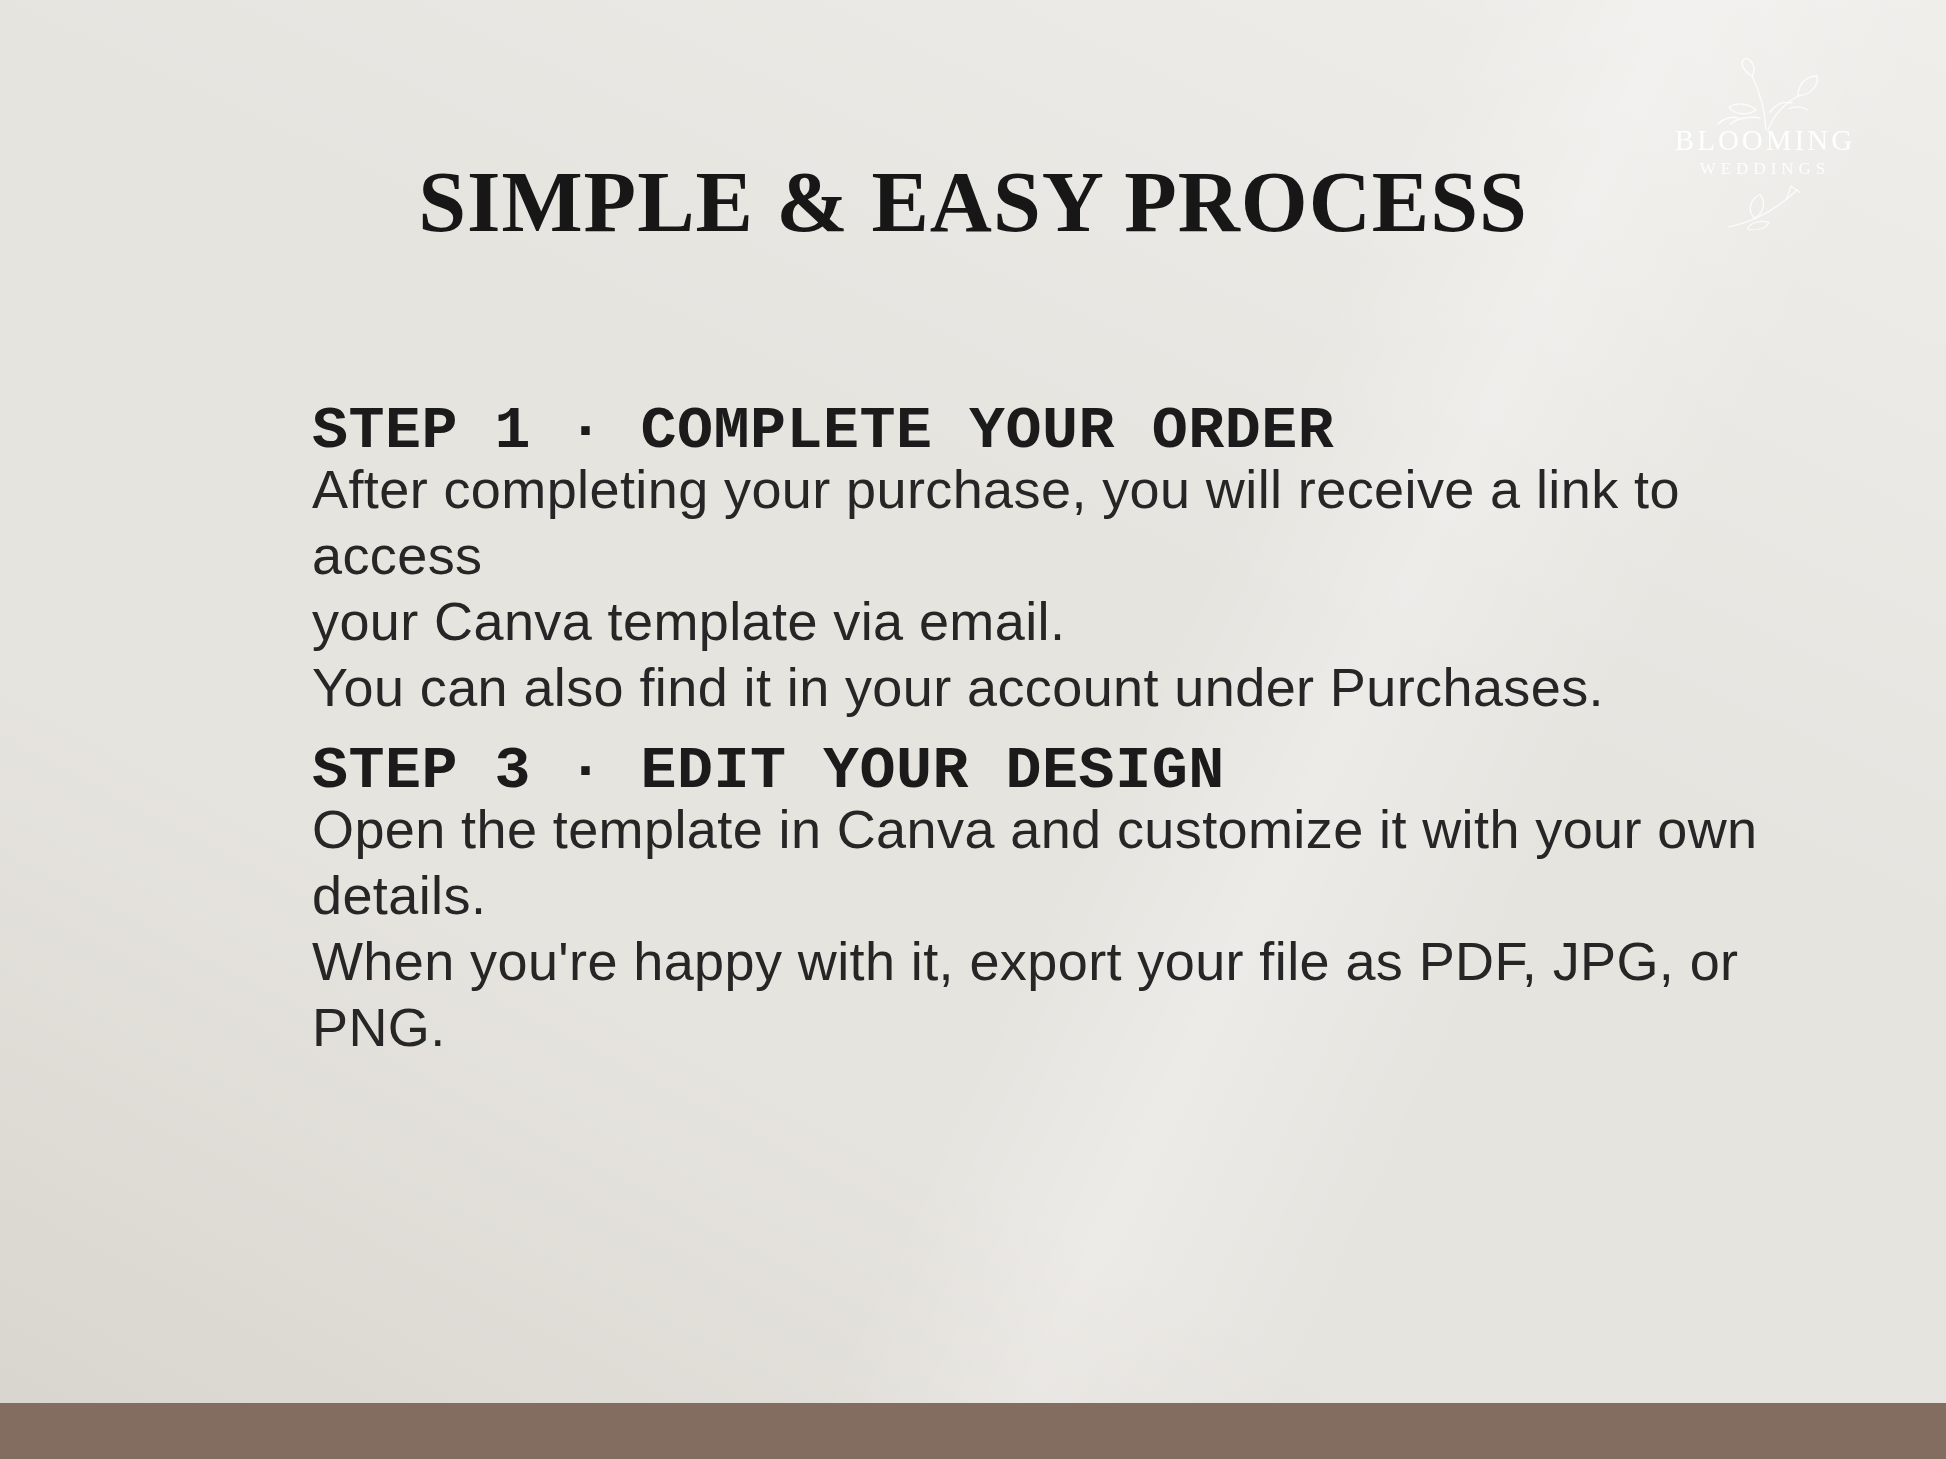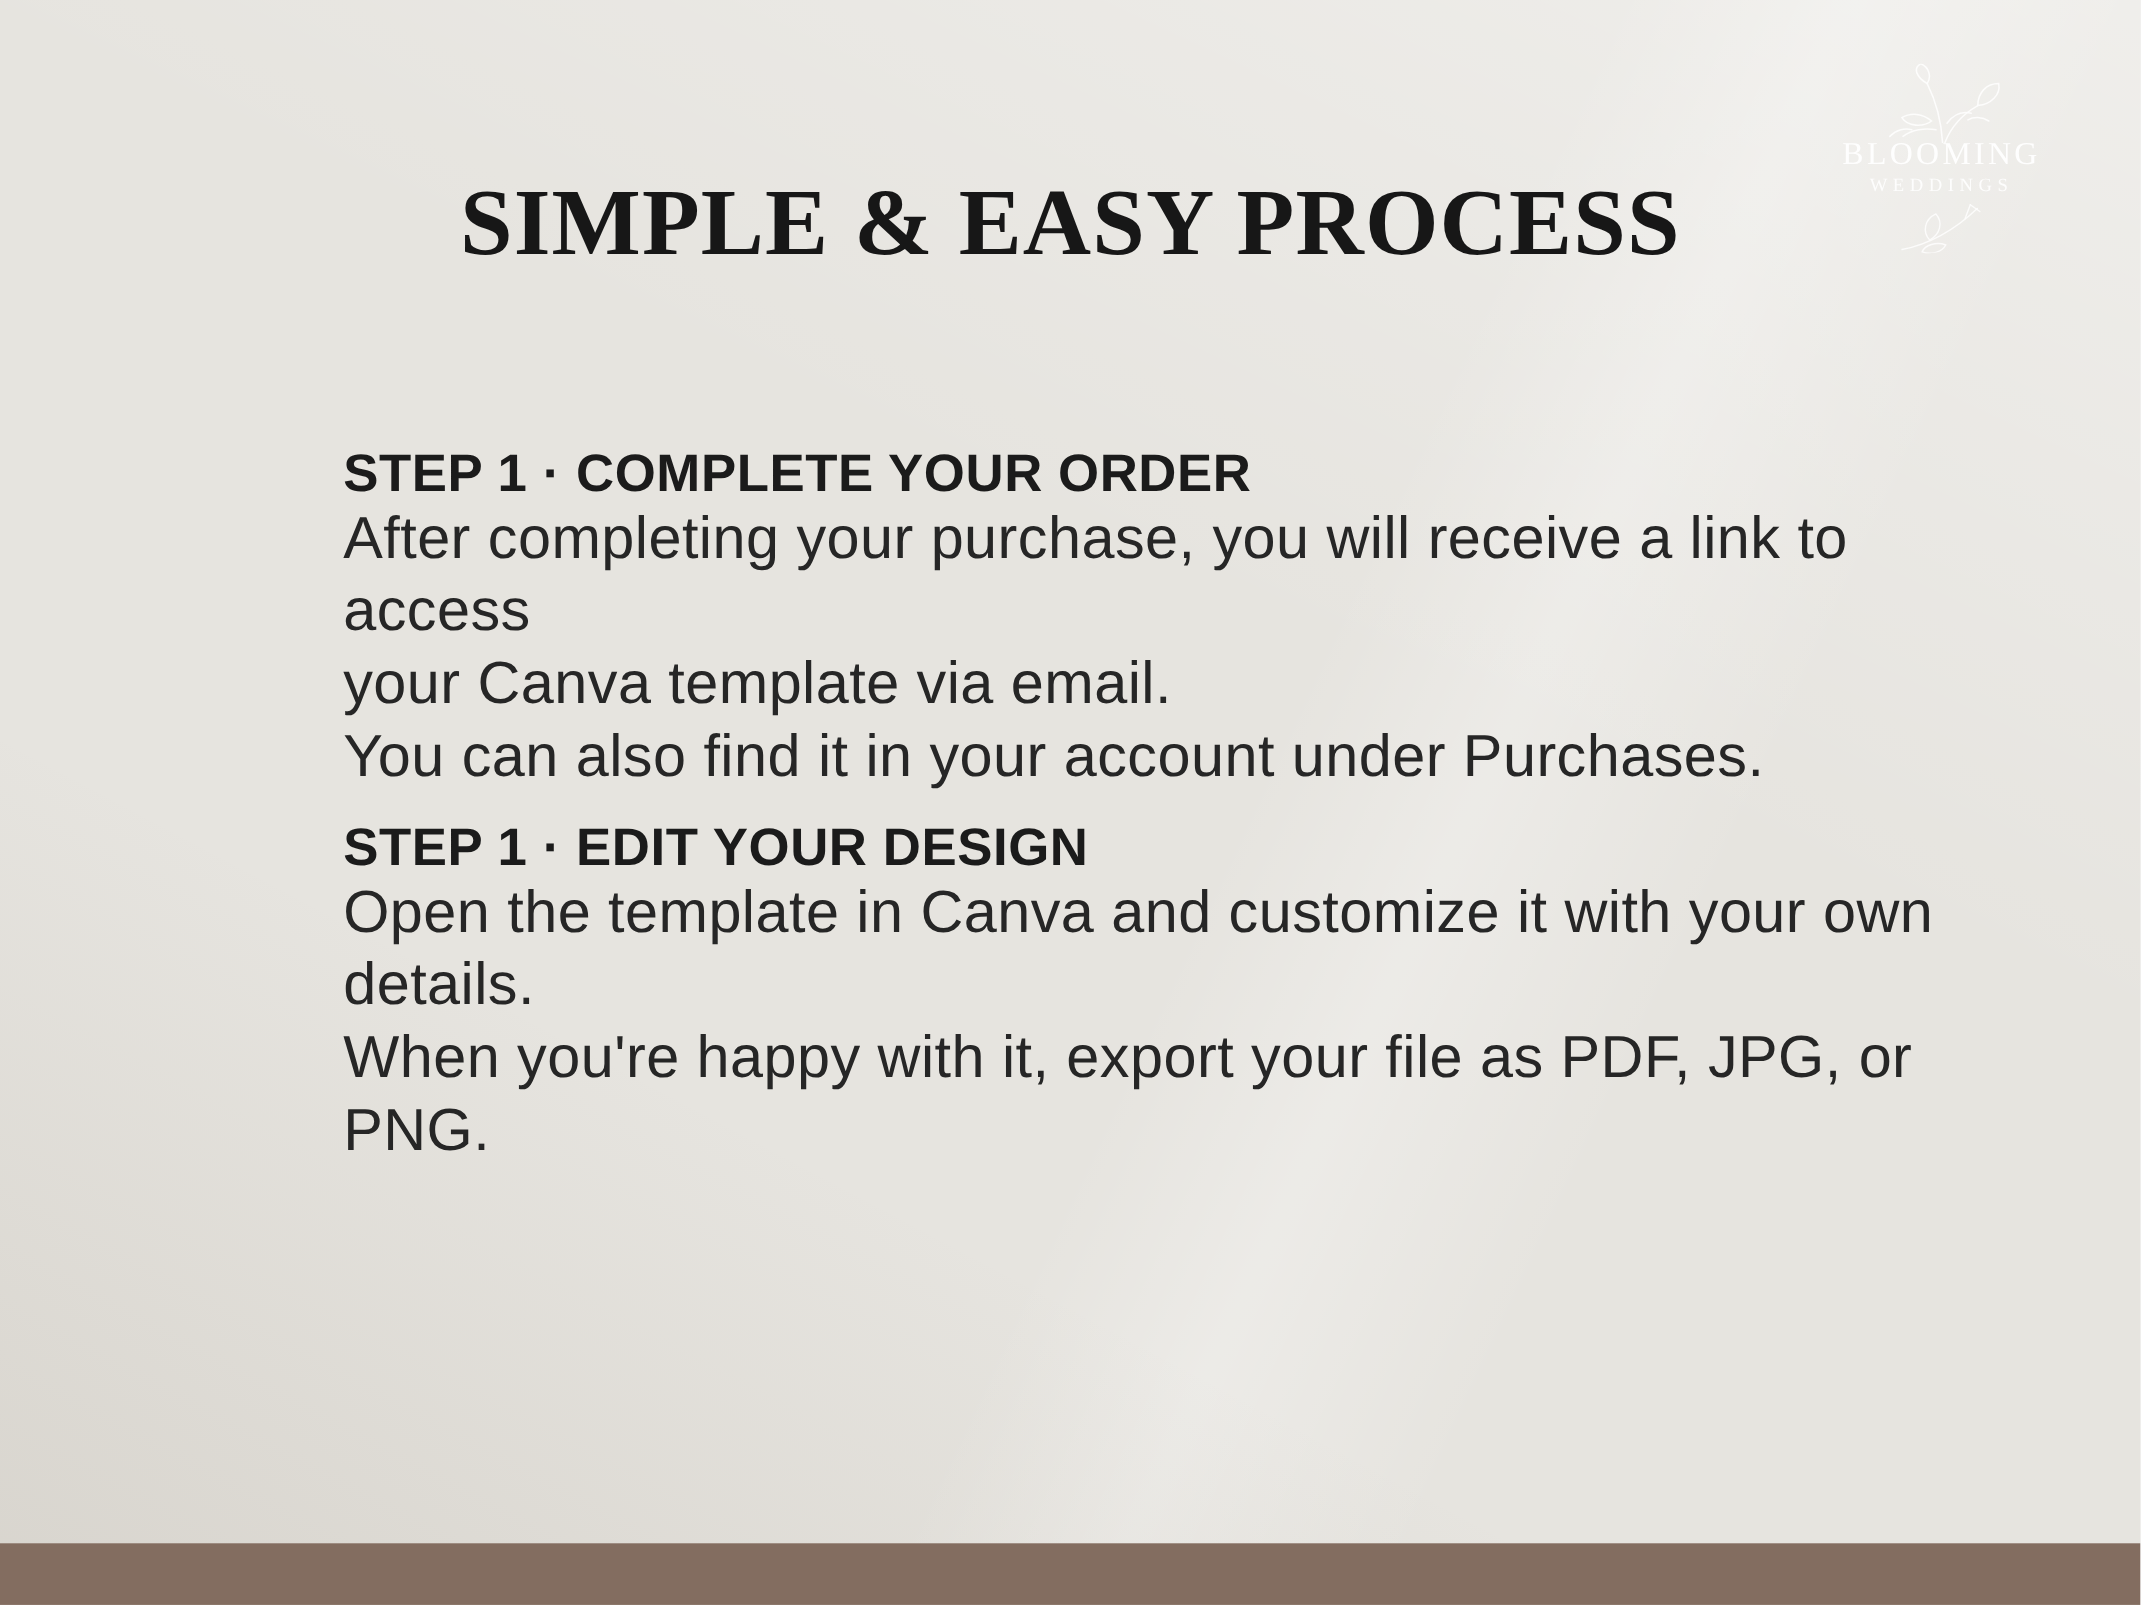--- a/index.html
+++ b/index.html
@@ -67,23 +67,23 @@
 
   .step{
     position:absolute;
     left:312px;
     width:1520px;
   }
   .step-1{top:406px;}
   .step-2{top:746px;}
   .step-3{top:1091px;}
   .step-heading{
-    font-family:Liberation Sans, sans-serif;
+    font-family:Liberation Mono, monospace;
     font-weight:700;
-    font-size:48px;
+    font-size:60px;
     line-height:50px;
     letter-spacing:0.5px;
     color:var(--heading-text);
     white-space:nowrap;
   }
   .step-body{
     font-family:"Liberation Sans",sans-serif;
     font-weight:400;
     font-size:54px;
     line-height:66px;
@@ -130,21 +130,21 @@
   </div>
 
   <section class="step step-1">
     <h2 class="step-heading">STEP 1 · COMPLETE YOUR ORDER</h2>
     <p class="step-body">After completing your purchase, you will receive a link to access
 your Canva template via email.
 You can also find it in your account under Purchases.</p>
   </section>
 
   <section class="step step-2">
-    <h2 class="step-heading">STEP 1 · EDIT YOUR DESIGN</h2>
+    <h2 class="step-heading">STEP 3 · EDIT YOUR DESIGN</h2>
     <p class="step-body">Open the template in Canva and customize it with your own
 details.
 When you're happy with it, export your file as PDF, JPG, or PNG.</p>
   </section>
 
 
   <div class="footer-bar"></div>
 
 </div>
 

